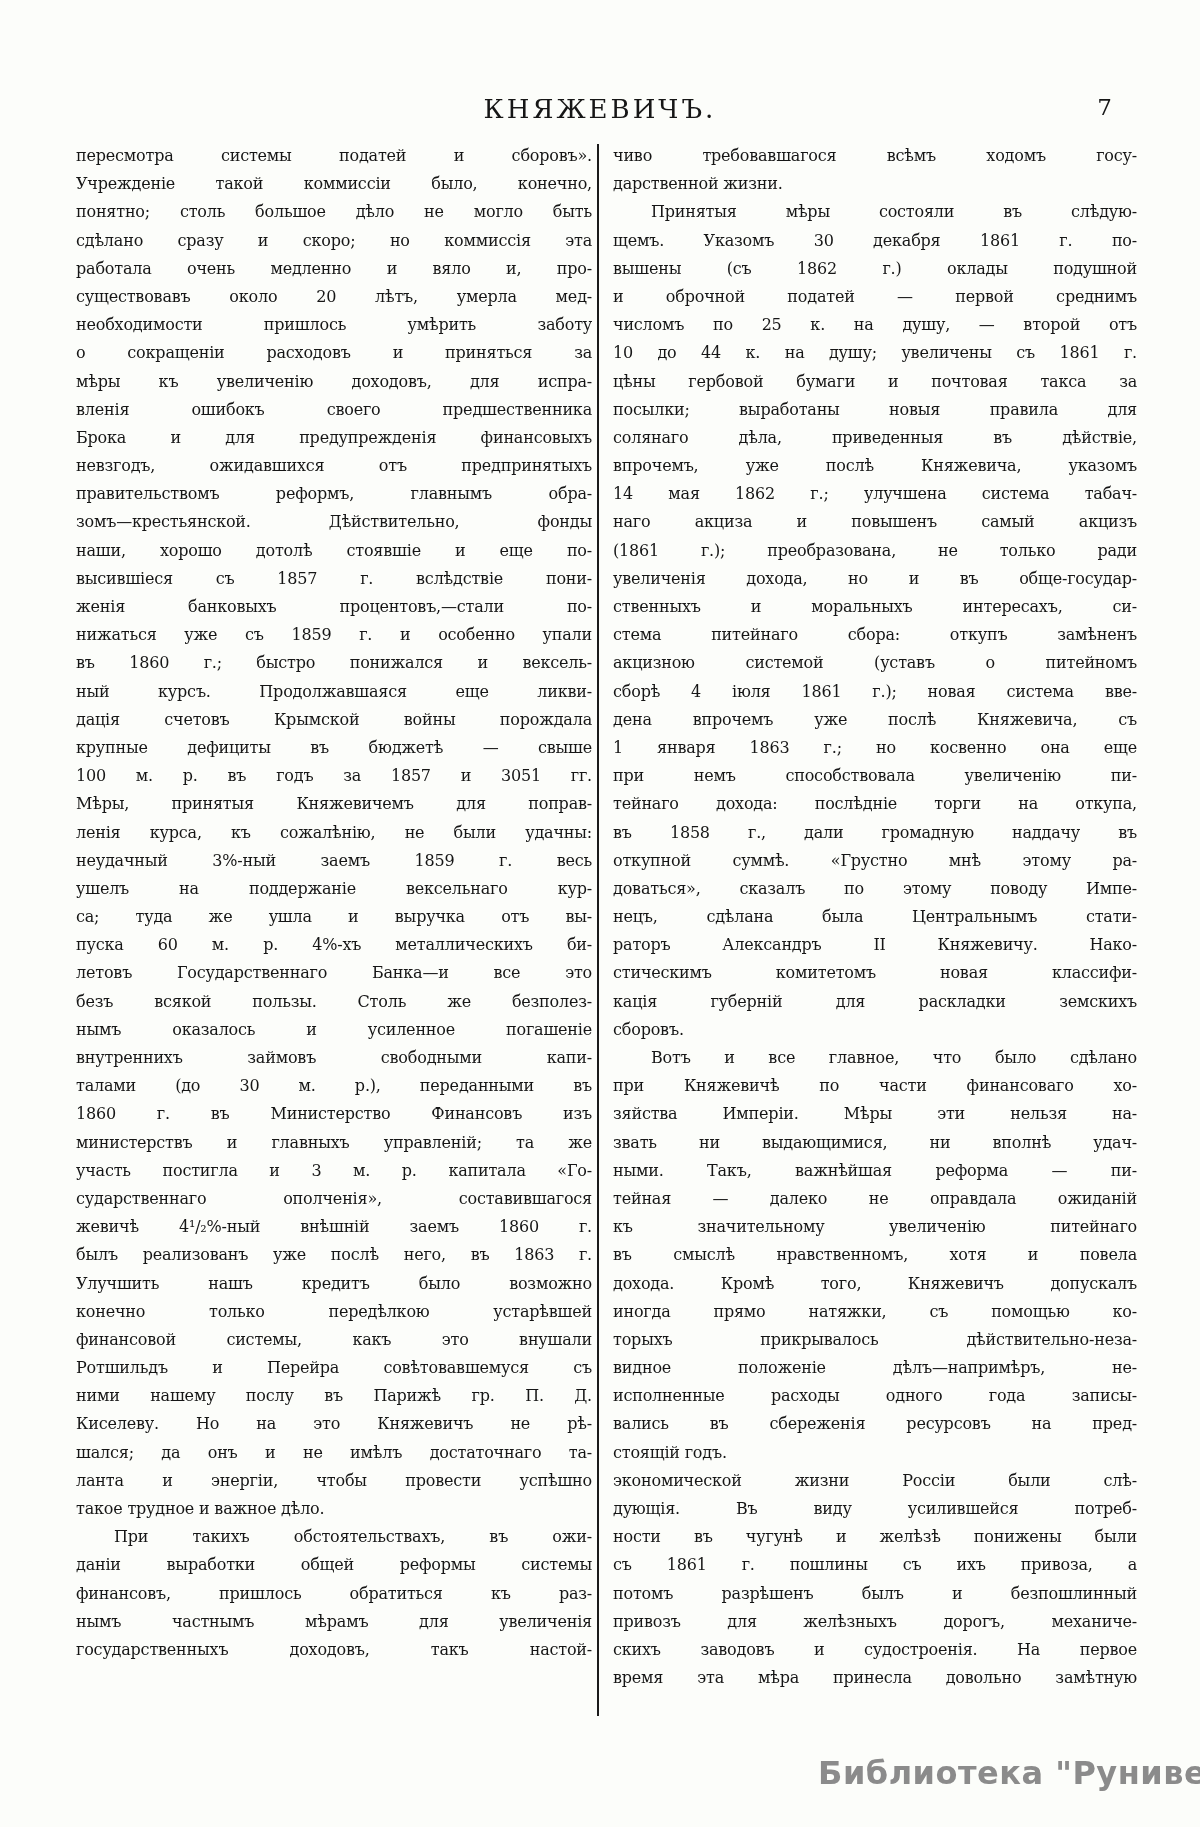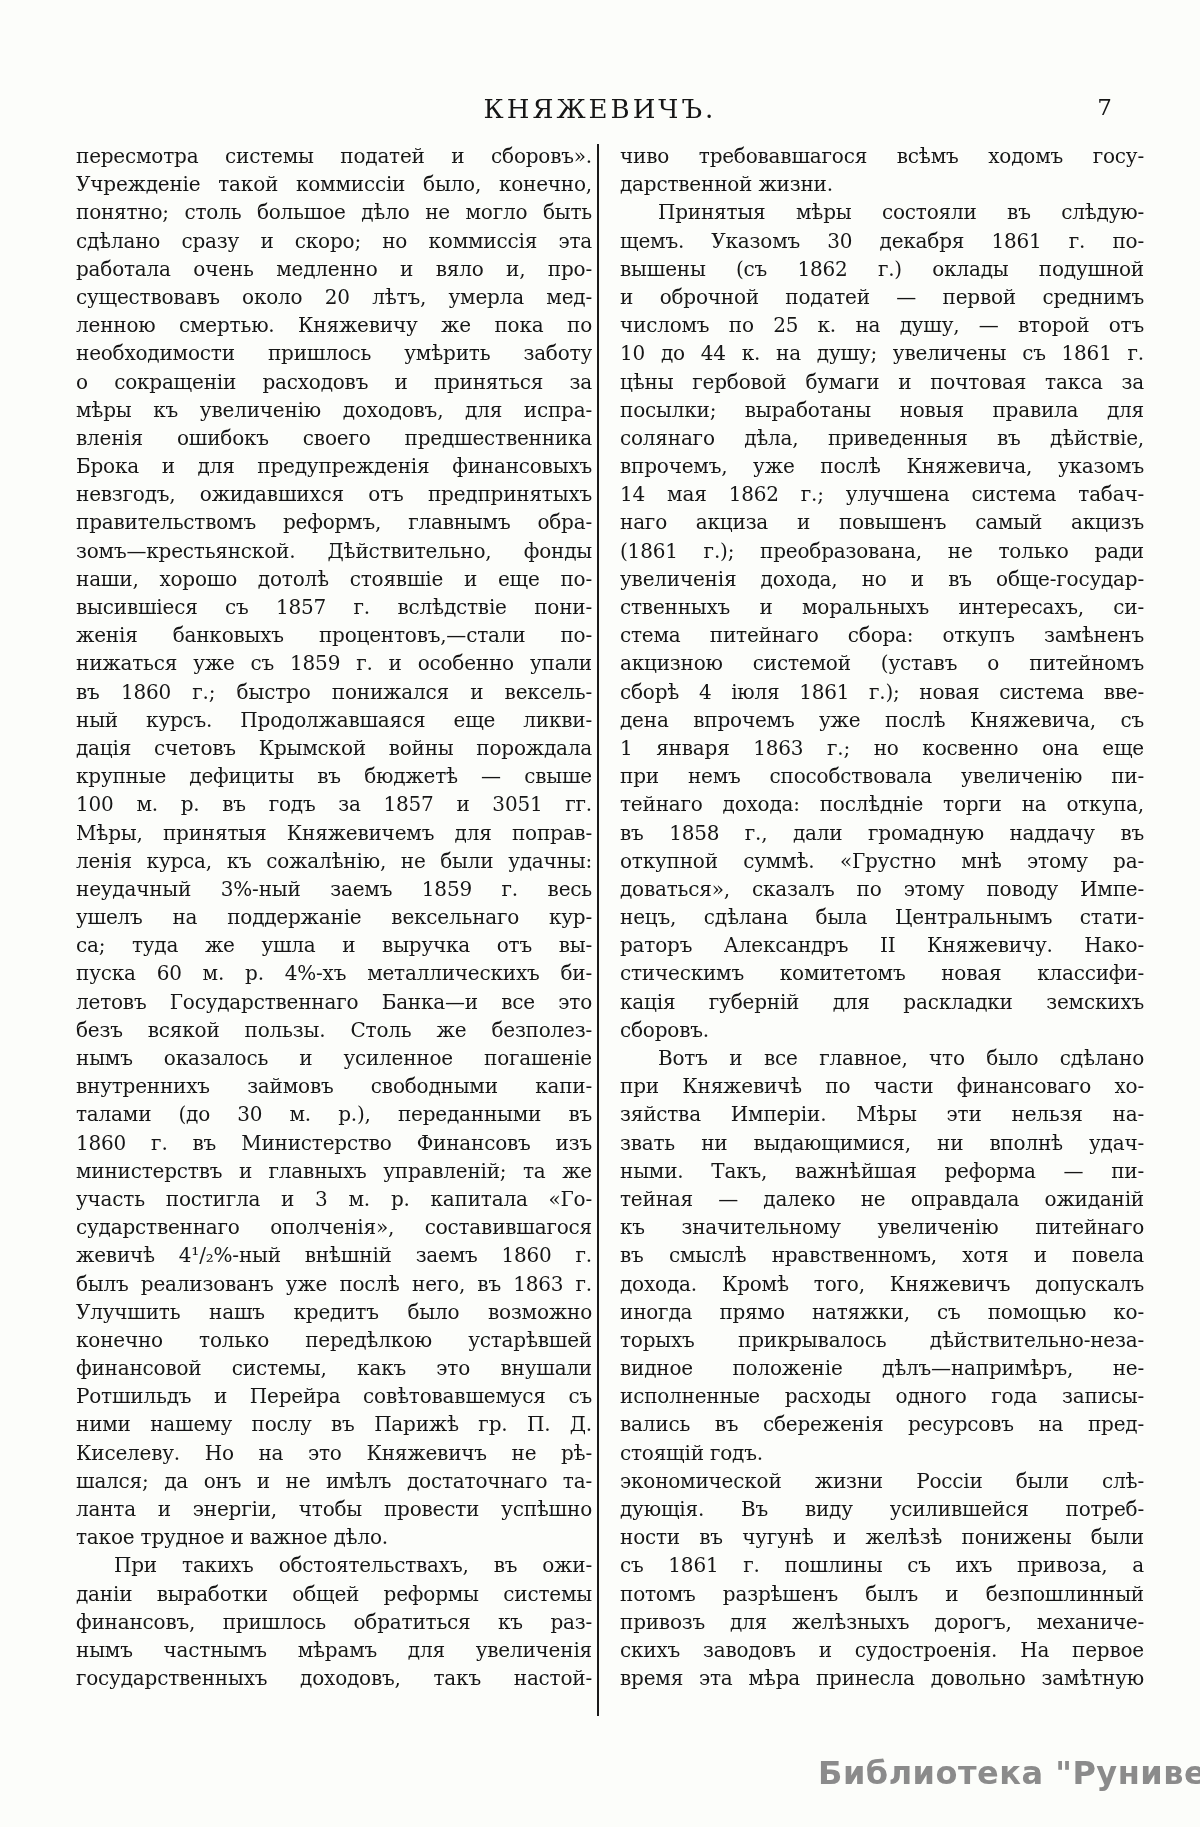--- a/index.html
+++ b/index.html
@@ -18,25 +18,25 @@
   .running-title{
     font-size:26px;letter-spacing:3px;
     display:inline-block;
   }
   .page-number{
     position:absolute;top:94px;right:88px;
     font-size:23px;
   }
   .column{
     position:absolute;top:142px;
-    font-size:20px;
+    font-size:16px;
     line-height:28.2px;
   }
   .col-left{left:76px;width:516px;}
-  .col-right{left:613px;width:524px;margin-left:7px;}
+  .col-right{left:613px;width:524px;}
   .column-divider{
     position:absolute;left:597px;top:144px;
     width:2px;height:1572px;
     background:#1b1b1b;
   }
   .line{
     height:28.2px;
     overflow:hidden;
     white-space:normal;
     text-align:justify;
@@ -68,21 +68,20 @@
 
   <div class="column-divider"></div>
 
   <div class="column col-left">
       <div class="line">пересмотра системы податей и сборовъ».</div>
       <div class="line">Учрежденіе такой коммиссіи было, конечно,</div>
       <div class="line">понятно; столь большое дѣло не могло быть</div>
       <div class="line">сдѣлано сразу и скоро; но коммиссія эта</div>
       <div class="line">работала очень медленно и вяло и, про-</div>
       <div class="line">существовавъ около 20 лѣтъ, умерла мед-</div>
-      <div class="line">ленною смертью. Княжевичу же пока по</div>
       <div class="line">необходимости пришлось умѣрить заботу</div>
       <div class="line">о сокращеніи расходовъ и приняться за</div>
       <div class="line">мѣры къ увеличенію доходовъ, для испра-</div>
       <div class="line">вленія ошибокъ своего предшественника</div>
       <div class="line">Брока и для предупрежденія финансовыхъ</div>
       <div class="line">невзгодъ, ожидавшихся отъ предпринятыхъ</div>
       <div class="line">правительствомъ реформъ, главнымъ обра-</div>
       <div class="line">зомъ—крестьянской. Дѣйствительно, фонды</div>
       <div class="line">наши, хорошо дотолѣ стоявшіе и еще по-</div>
       <div class="line">высившіеся съ 1857 г. вслѣдствіе пони-</div>

